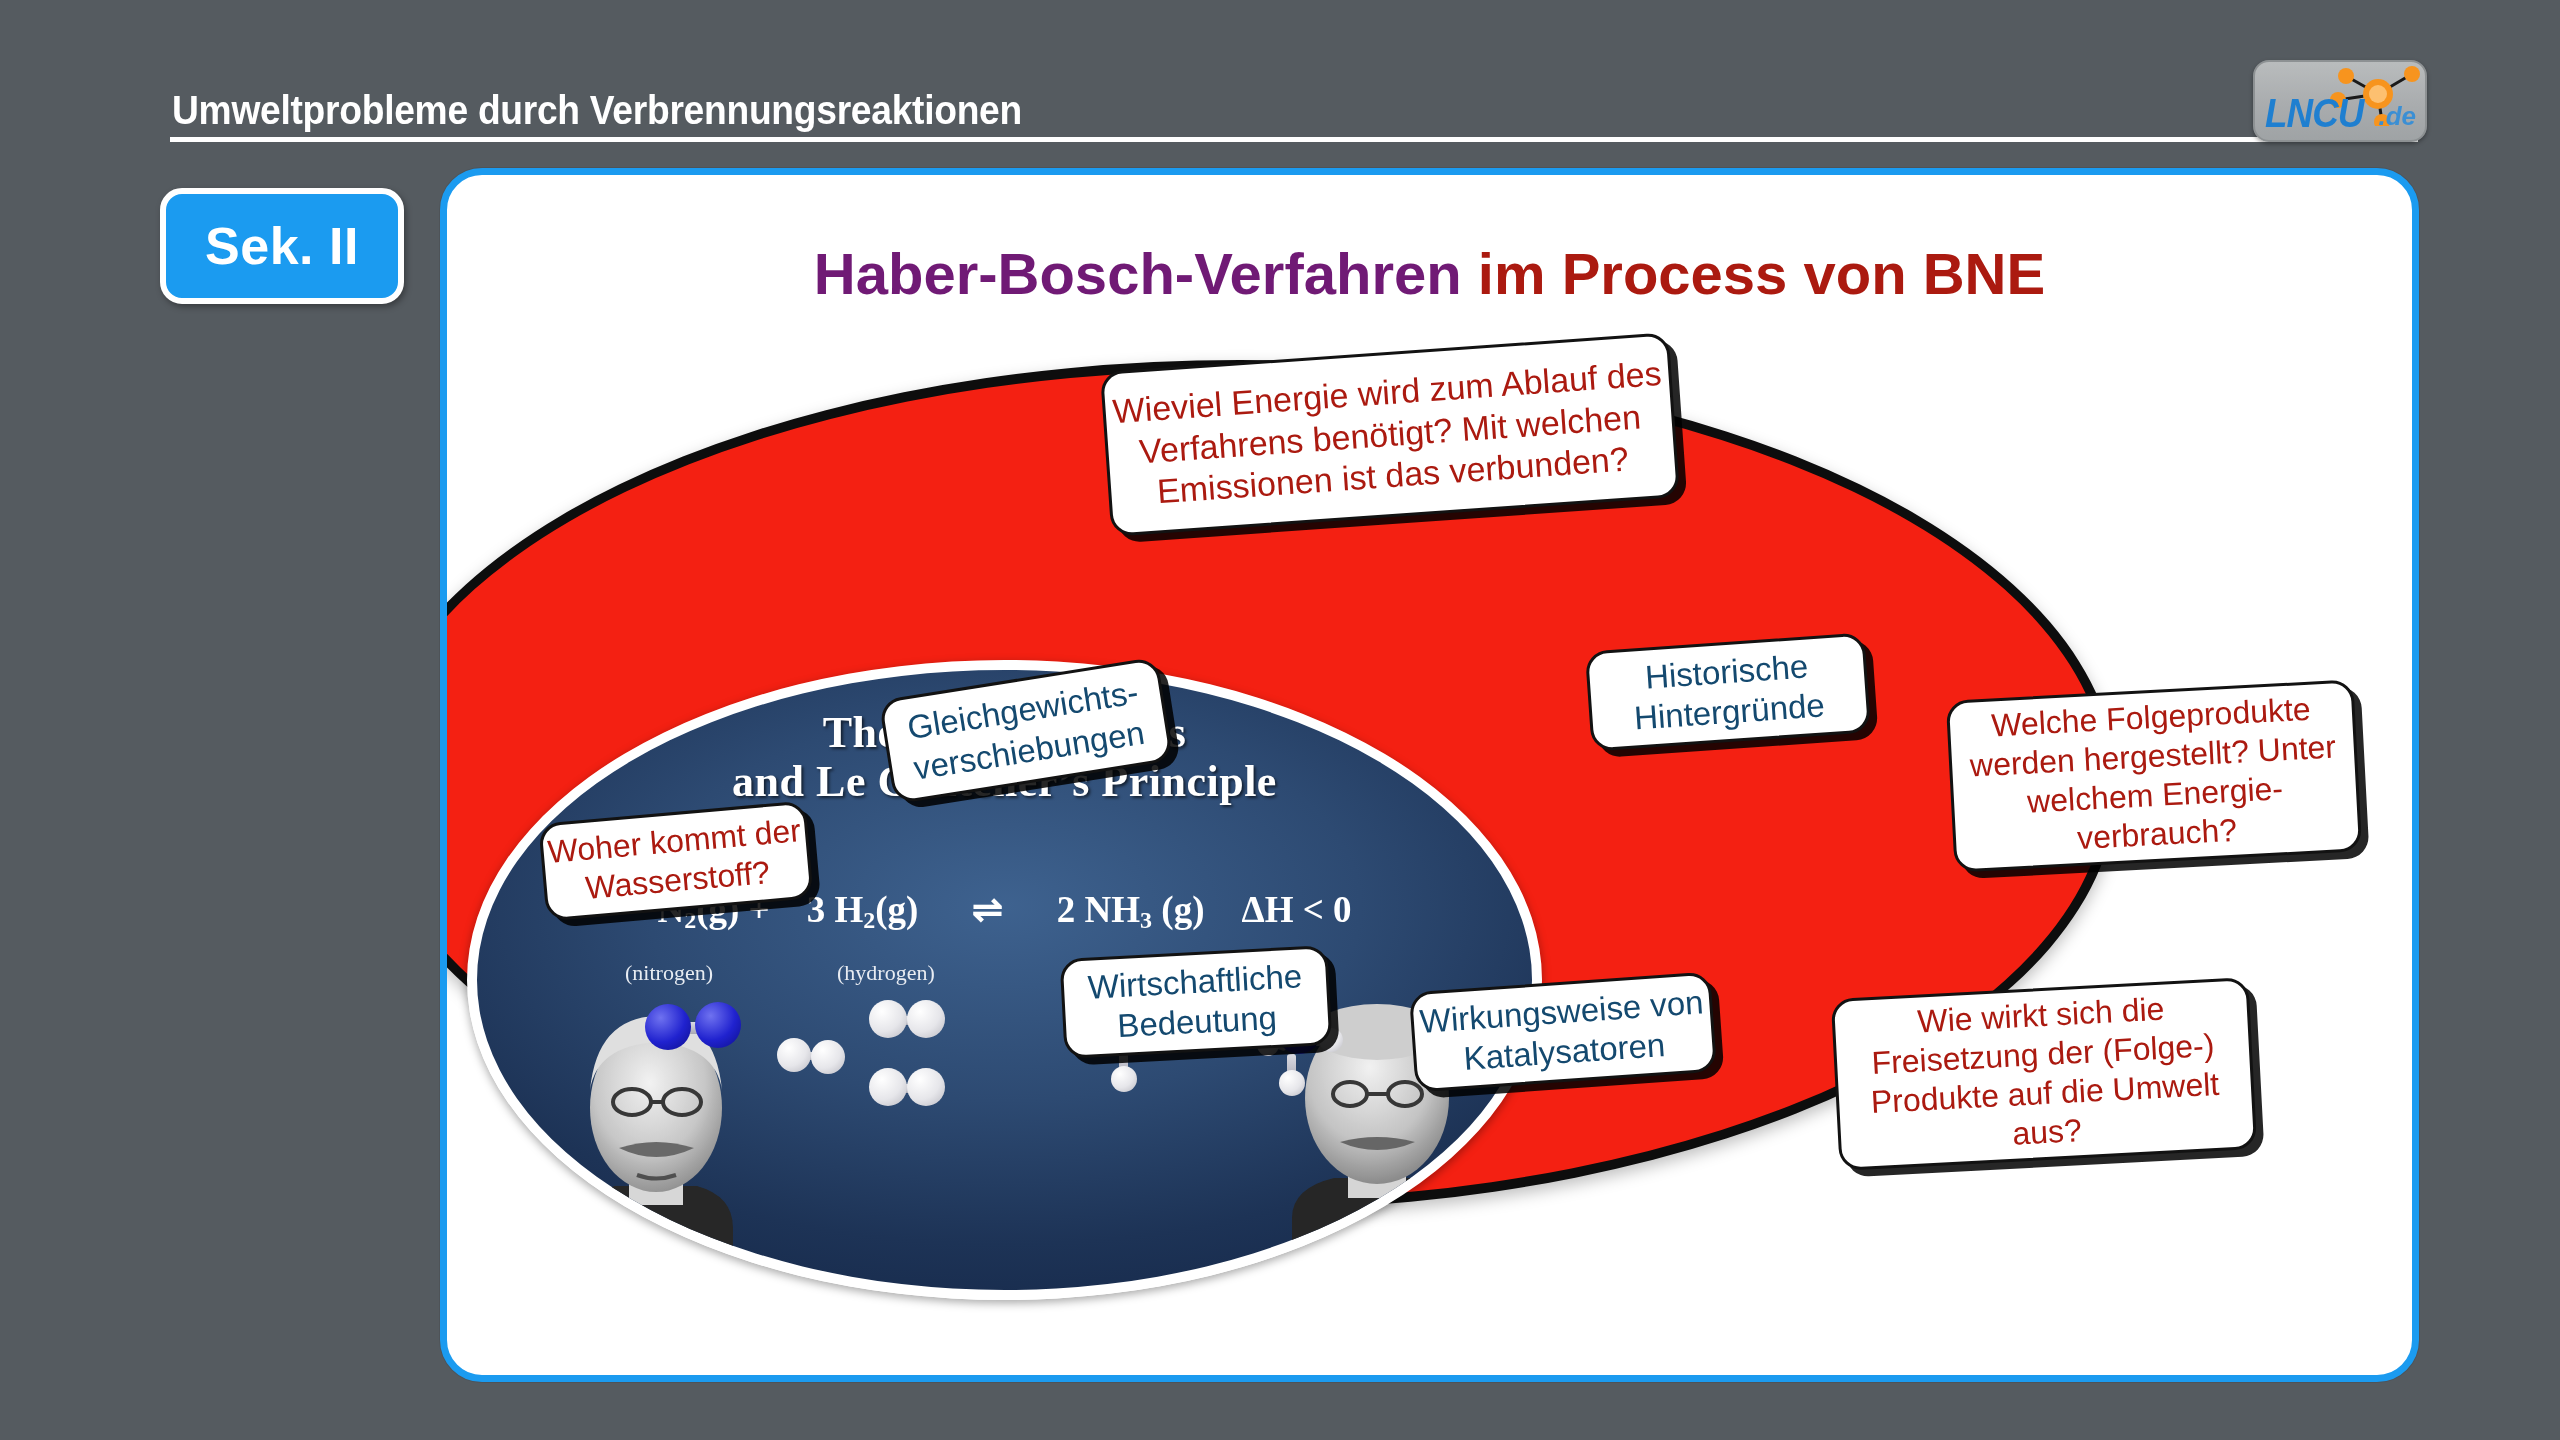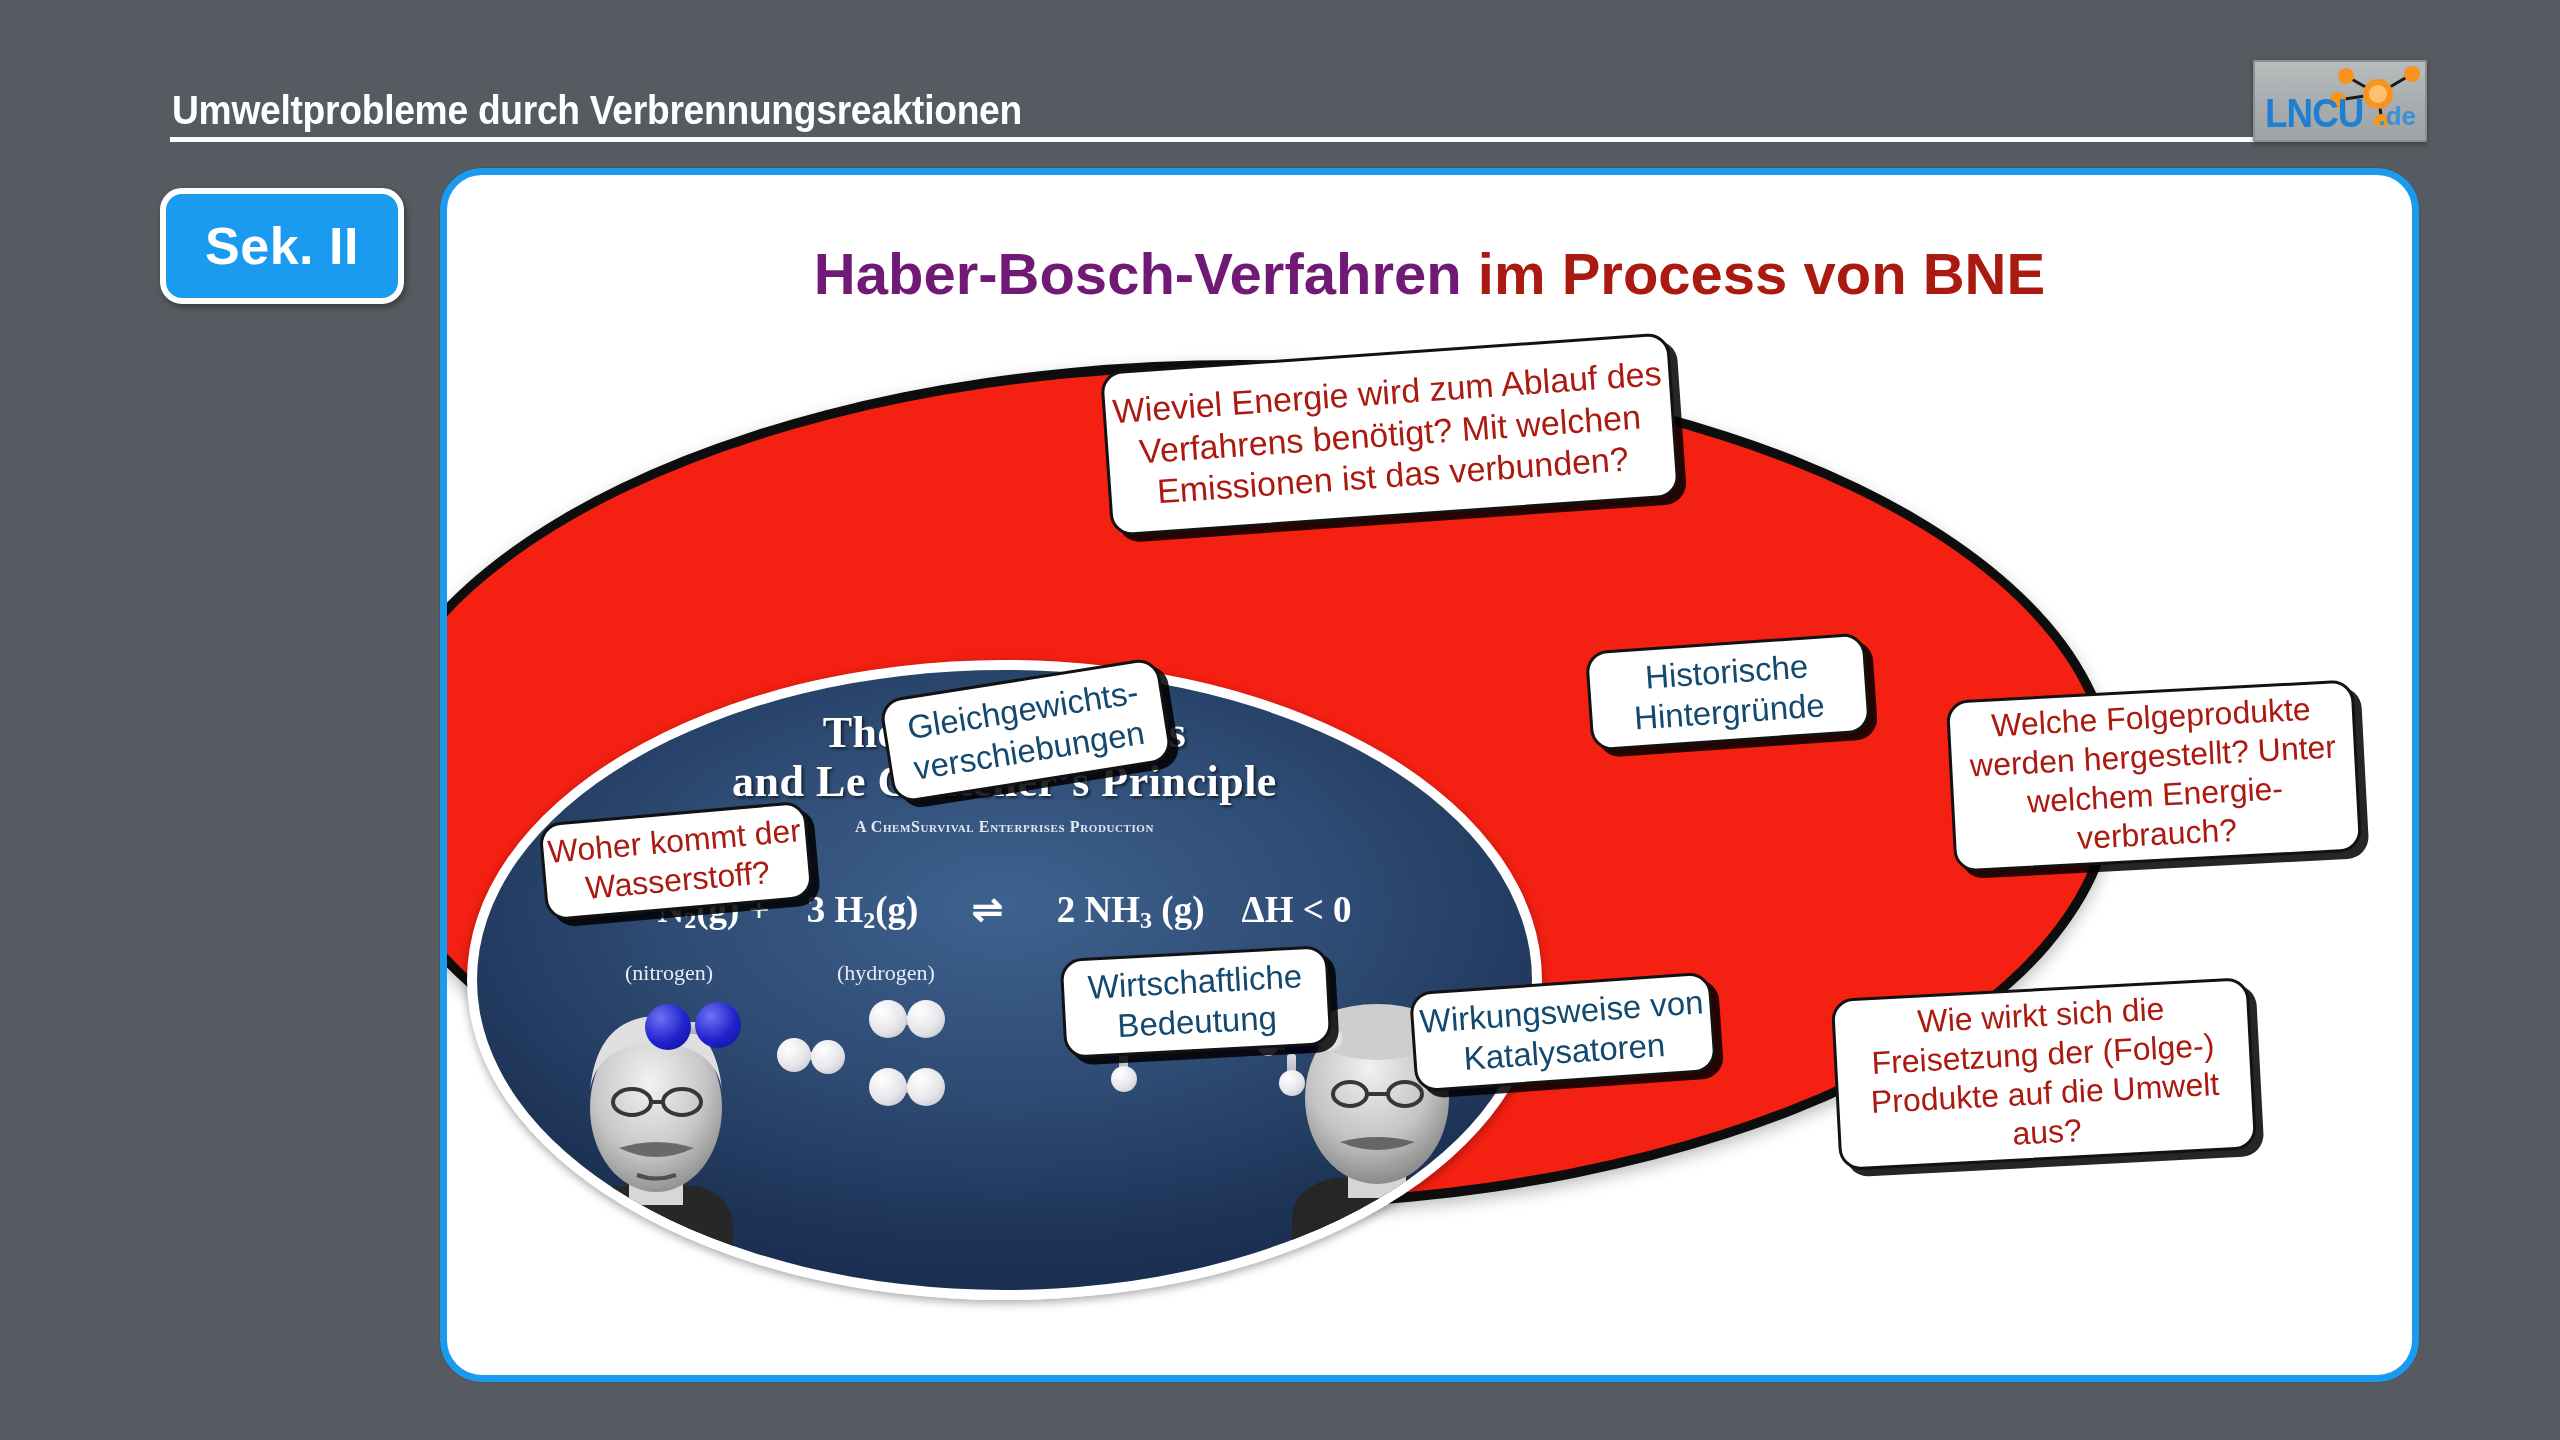--- a/index.html
+++ b/index.html
@@ -21,23 +21,24 @@
     letter-spacing:-0.3px;white-space:nowrap;
     transform:scaleX(0.93);transform-origin:left center;
   }
   #header-rule{
     position:absolute;left:170px;top:137px;width:2248px;height:5px;
     background:#ffffff;
   }
   #logo{
     position:absolute;left:2253px;top:60px;width:170px;height:78px;
     background:linear-gradient(180deg,#b9bcbd 0%,#a9acae 55%,#9fa3a5 100%);
-    border:2px solid #8d9193;border-radius:2px;
+    border:2px solid #8d9193;border-radius:16px;
     box-shadow:0 2px 4px rgba(0,0,0,.35);
     overflow:hidden;
+    font-style:italic;
   }
   #logo-word{
     position:absolute;left:10px;bottom:4px;
     font-size:40px;font-weight:bold;color:#1f7fd0;
     letter-spacing:-1px;
     transform:scaleX(0.92);transform-origin:left bottom;
   }
   #logo-de{
     position:absolute;right:9px;bottom:8px;
     font-size:26px;font-weight:bold;color:#3b8fd4;
@@ -250,21 +251,20 @@
         <ellipse cx="98" cy="104" rx="17" ry="12" fill="none" stroke="#3a3a3a" stroke-width="4"></ellipse>
         <ellipse cx="153" cy="104" rx="17" ry="12" fill="none" stroke="#3a3a3a" stroke-width="4"></ellipse>
         <line x1="115" y1="104" x2="136" y2="104" stroke="#3a3a3a" stroke-width="4"></line>
         <path d="M88 152 Q125 142 163 152 Q125 168 88 152Z" fill="#6b6762"></path>
       </svg>
 
       <div class="hp-title">
         <div>The Haber Process</div>
         <div>and Le Chatelier’s Principle</div>
       </div>
-      <div class="hp-sub">A ChemSurvival Enterprises Production</div>
 
       <div class="hp-eq">
         <span><span>N</span><span class="sub">2</span><span>(g) +</span></span>
         &nbsp;&nbsp;
         <span><span>3</span> <span>H</span><span class="sub">2</span><span>(g)</span></span>
         <span class="arrow">⇌</span>
         <span><span>2</span> <span>NH</span><span class="sub">3</span> <span>(g)</span></span>
         &nbsp;&nbsp;
         <span>ΔH &lt; 0</span>
       </div>

